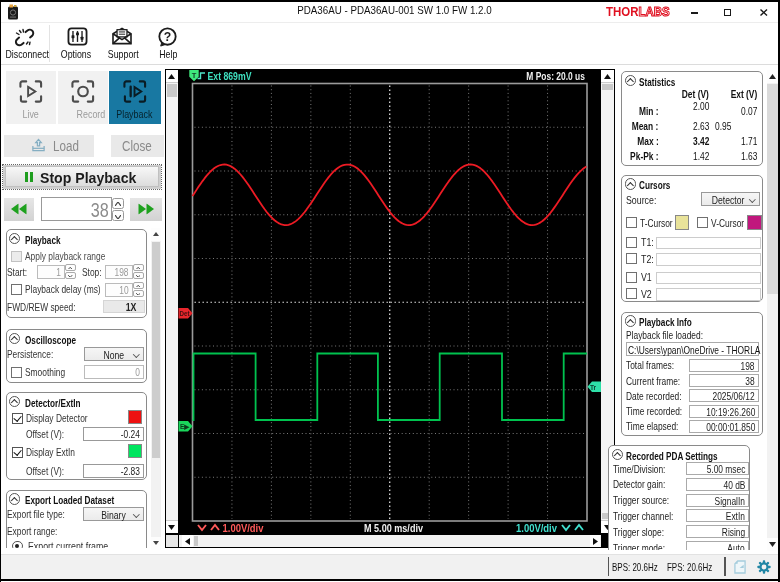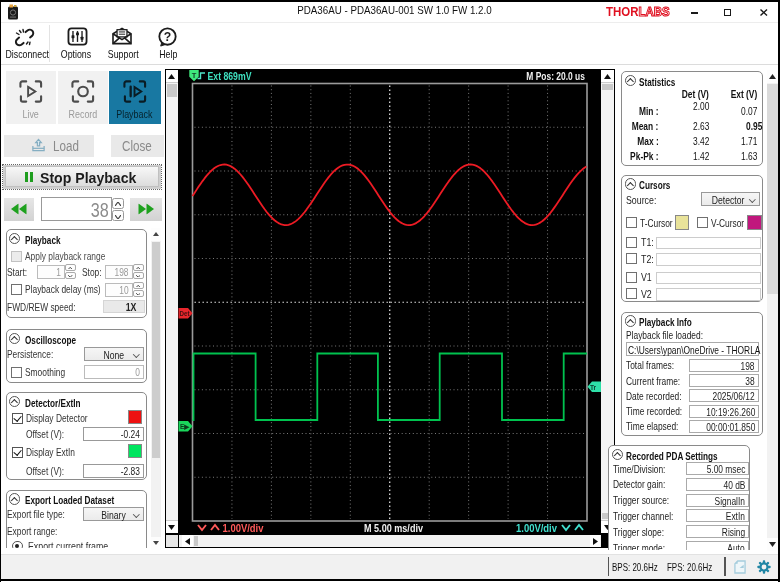--- a/index.html
+++ b/index.html
@@ -105,21 +105,21 @@
 <div class="abs" style="left:58px;top:71px;width:49.5px;height:53px;background:#f1f1f1">
     <svg style="position:absolute;left:50%;top:8px;transform:translateX(-50%)" width="25" height="25" viewBox="0 0 26 26">
 <g fill="none" stroke="#4d4d4d" stroke-width="2.2" stroke-linecap="round">
 <path d="M2,8 V4.5 a2,2 0 0 1 2,-2 H8"></path>
         <path d="M18,2.5 h3.5 a2,2 0 0 1 2,2 V8"></path>
 <path d="M23.5,18 v3.5 a2,2 0 0 1 -2,2 H18"></path>
         <path d="M8,23.5 H4.5 a2,2 0 0 1 -2,-2 V18"></path>
 <circle cx="13" cy="13" r="5"></circle>
       </g>
     </svg>
-    <div style="position:absolute;left:0;bottom:4px;width:100%;text-align:center;font-size:10.5px;color:#9b9b9b"><span style="display:inline-block;transform:scaleX(0.85);transform-origin:50% 50%">Record</span></div>
+    <div style="position:absolute;left:0;bottom:4px;width:100%;text-align:right;font-size:10.5px;color:#9b9b9b"><span style="display:inline-block;transform:scaleX(0.85);transform-origin:50% 50%">Record</span></div>
   </div>
 <div class="abs" style="left:109px;top:71px;width:51.5px;height:53px;background:#1878a2">
     <svg style="position:absolute;left:50%;top:8px;transform:translateX(-50%)" width="25" height="25" viewBox="0 0 26 26">
 <g fill="none" stroke="#0a1c24" stroke-width="2.2" stroke-linecap="round">
 <path d="M2,8 V4.5 a2,2 0 0 1 2,-2 H8"></path>
         <path d="M18,2.5 h3.5 a2,2 0 0 1 2,2 V8"></path>
 <path d="M23.5,18 v3.5 a2,2 0 0 1 -2,2 H18"></path>
         <path d="M8,23.5 H4.5 a2,2 0 0 1 -2,-2 V18"></path>
 <path d="M8.5,8 v10" stroke-width="2.4"></path>
         <path d="M12.5,8.4 L19.5,13 L12.5,17.6 Z" stroke-width="2"></path>
@@ -371,23 +371,23 @@
 <div class="gb" style="left:620.5px;top:71px;width:142.5px;height:95px"></div>
 <div class="cir" style="left:624.5px;top:74.6px"></div>
 <div class="gbt" style="left:639.1px;top:75.5px">Statistics</div>
 <div class="rt" style="left:609px;top:88px;font-weight:bold;font-size:10.5px"><span>Det (V)</span></div>
 <div class="rt" style="left:657.5px;top:88px;font-weight:bold;font-size:10.5px"><span>Ext (V)</span></div>
 <div class="rt" style="left:558.5px;top:104.5px;font-weight:bold;font-size:10.5px"><span>Min :</span></div>
 <div class="rt" style="left:609px;top:100px;font-weight:normal;font-size:10.5px"><span>2.00</span></div>
 <div class="rt" style="left:657.5px;top:104.5px;font-weight:normal;font-size:10.5px"><span>0.07</span></div>
 <div class="rt" style="left:558.5px;top:119.8px;font-weight:bold;font-size:10.5px"><span>Mean :</span></div>
 <div class="rt" style="left:609px;top:119.8px;font-weight:normal;font-size:10.5px"><span>2.63</span></div>
-<div class="rt" style="left:662px;top:119.8px;font-weight:bold;font-size:10.5px"><span>0.95</span></div>
+<div class="rt" style="left:631px;top:119.8px;font-weight:normal;font-size:10.5px"><span>0.95</span></div>
 <div class="rt" style="left:558.5px;top:135.1px;font-weight:bold;font-size:10.5px"><span>Max :</span></div>
-<div class="rt" style="left:609px;top:135.1px;font-weight:normal;font-size:10.5px"><span>3.42</span></div>
+<div class="rt" style="left:609px;top:135.1px;font-weight:bold;font-size:10.5px"><span>3.42</span></div>
 <div class="rt" style="left:657.5px;top:135.1px;font-weight:normal;font-size:10.5px"><span>1.71</span></div>
 <div class="rt" style="left:558.5px;top:150.4px;font-weight:bold;font-size:10.5px"><span>Pk-Pk :</span></div>
 <div class="rt" style="left:609px;top:150.4px;font-weight:normal;font-size:10.5px"><span>1.42</span></div>
 <div class="rt" style="left:657.5px;top:150.4px;font-weight:normal;font-size:10.5px"><span>1.63</span></div>
 <div class="gb" style="left:620.5px;top:174.5px;width:142.5px;height:127px"></div>
 <div class="cir" style="left:624.5px;top:178.1px"></div>
 <div class="gbt" style="left:639.1px;top:179.0px">Cursors</div>
 <div class="rpl" style="left:625.5px;top:193.5px;font-size:11px">Source:</div>
 <div class="dd" style="left:701px;top:192px;width:59px;height:14px">
     <div class="ddt" style="top:1px;padding-right:6px">Detector</div>

